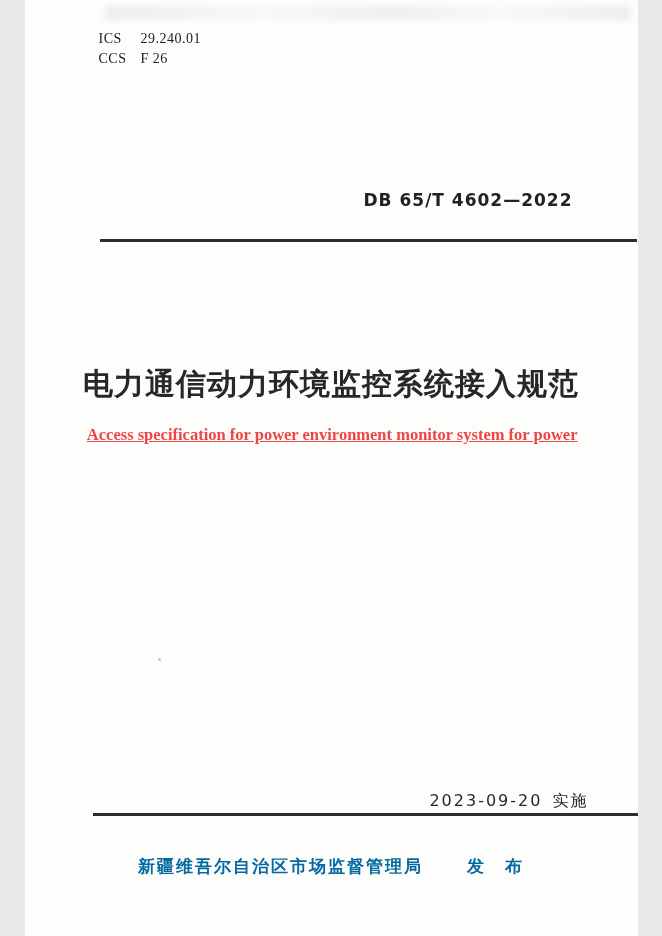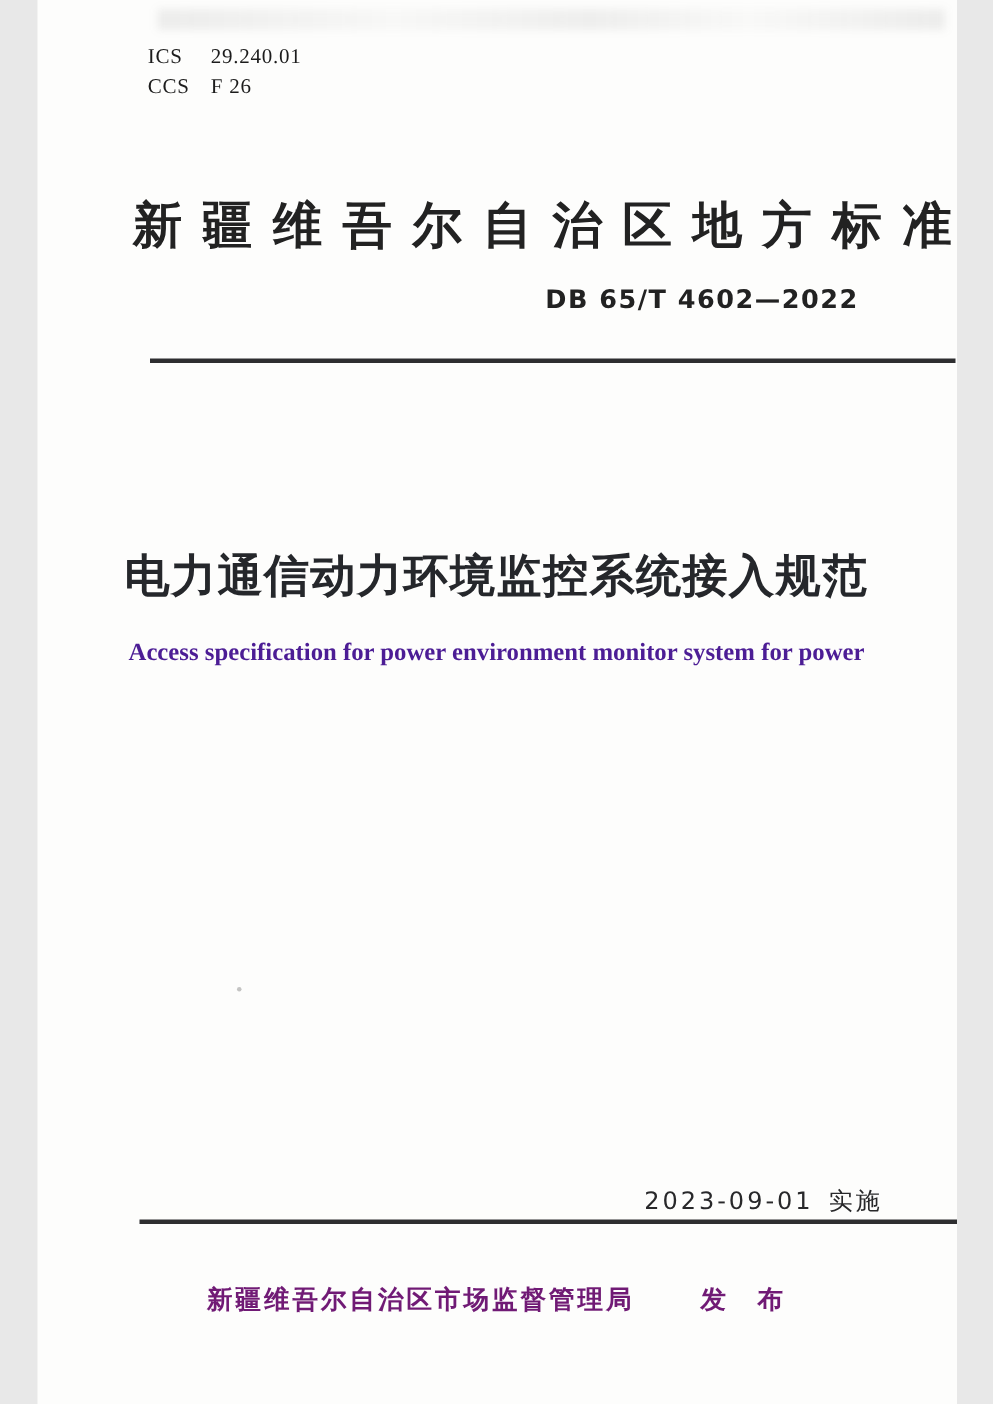--- a/index.html
+++ b/index.html
@@ -94,26 +94,27 @@
     left: 0; right: 0; top: 364px;
     text-align: center;
     font-size: 30px;
     font-weight: 700;
     letter-spacing: 1px;
     color: #25272b;
   }
   .doc-title-en {
     position: absolute;
     left: 60px; right: 60px; top: 423px;
-    text-align: center;
+    text-align: right;
     font-family: "Liberation Serif", "DejaVu Serif", serif;
     font-weight: 700;
     font-size: 16.5px;
     line-height: 23px;
-    color: #4c1d95;
+    color: #ef4444;
+    text-decoration: underline;
   }
   .scan-speck {
     position: absolute;
     left: 133px; top: 658px;
     width: 3px; height: 3px;
     background: rgba(90,90,90,0.35);
     border-radius: 50%;
   }
   .date-issue {
     position: absolute;
@@ -141,21 +142,21 @@
     width: 545px; height: 3px;
     background: #2e2e30;
   }
   .footer {
     position: absolute;
     left: 0; right: 0; top: 855px;
     text-align: center;
     font-size: 17px;
     font-weight: 600;
     letter-spacing: 2px;
-    color: #701a75;
+    color: #0369a1;
     white-space: nowrap;
   }
   .footer .action { margin-left: 36px; }
 </style>
 </head>
 <body>
 
 <div class="page">
 
   <div class="scan-band"></div>
@@ -165,35 +166,34 @@
       <span class="lbl">ICS</span>
       <span>29.240.01</span>
     </div>
     <div class="row">
       <span class="lbl">CCS</span>
       <span>F 26</span>
     </div>
   </div>
 
 
-  <div class="category">新疆维吾尔自治区地方标准</div>
 
   <div class="std-number">DB 65/T 4602—2022</div>
 
   <div class="rule-top"></div>
 
   <div class="doc-title">电力通信动力环境监控系统接入规范</div>
 
   <div class="doc-title-en">
     <div>Access specification for power environment monitor system for power</div>
   </div>
 
   <div class="scan-speck"></div>
 
-  <div class="date-impl">2023-09-01 实施</div>
+  <div class="date-impl">2023-09-20 实施</div>
 
   <div class="rule-bottom"></div>
 
   <div class="footer">
     <span>新疆维吾尔自治区市场监督管理局</span>
     <span class="action">发　布</span>
   </div>
 
 </div>
 

